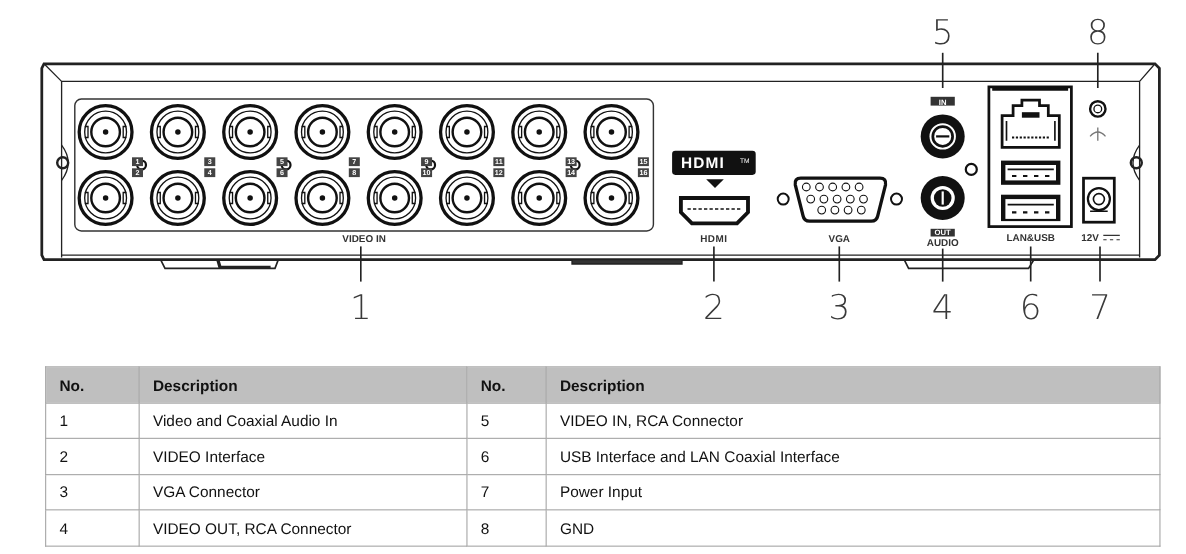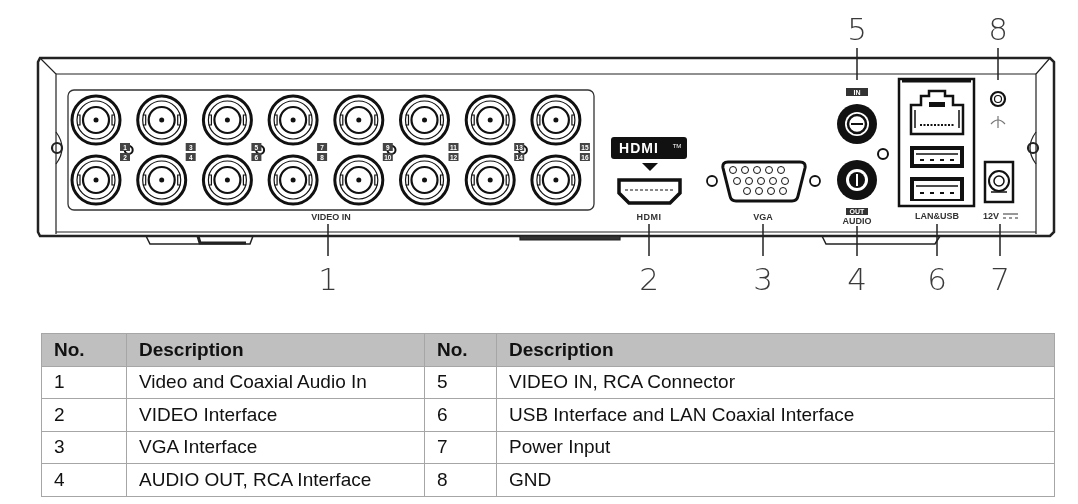--- a/index.html
+++ b/index.html
@@ -2,21 +2,21 @@
 <html><head>
 <meta charset="utf-8">
 <style>
   html, body { margin: 0; padding: 0; background: #ffffff; }
   body { width: 1078px; height: 504px; position: relative; overflow: hidden; font-family: "Liberation Sans", sans-serif; }
   #diagram { position: absolute; left: 0; top: 0; width: 1078px; height: 320px; }
   .callout-num { font-family: "DejaVu Sans", sans-serif; font-size: 31px; fill: #3a3a3a; font-weight: 300; }
   .panel-label { font-family: "Liberation Sans", sans-serif; font-weight: bold; font-size: 9px; fill: #333; }
   .tag-text { font-family: "Liberation Sans", sans-serif; font-weight: bold; font-size: 7px; fill: #fff; }
 
-  #spec-table { position: absolute; left: 41px; top: 333px; border-collapse: collapse; font-family: "Liberation Sans", sans-serif; font-size: 19px; color: #111; }
+  #spec-table { position: absolute; left: 41px; top: 333px; border-collapse: collapse; font-family: "Liberation Sans", sans-serif; font-size: 14px; color: #111; }
   #spec-table th, #spec-table td { border: 1.5px solid #a6a6a6; padding: 0 12px; height: 32.5px; text-align: left; box-sizing: border-box; }
   #spec-table th { background: #bfbfbf; font-weight: bold; }
   #spec-table .c-no1 { width: 85px; }
   #spec-table .c-desc1 { width: 298px; }
   #spec-table .c-no2 { width: 72px; }
   #spec-table .c-desc2 { width: 558px; }
 </style>
 </head>
 <body>
 
@@ -379,24 +379,24 @@
       <td>VIDEO IN, RCA Connector</td>
     </tr>
     <tr>
       <td>2</td>
       <td>VIDEO Interface</td>
       <td>6</td>
       <td>USB Interface and LAN Coaxial Interface</td>
     </tr>
     <tr>
       <td>3</td>
-      <td>VGA Interface</td>
+      <td>VGA Connector</td>
       <td>7</td>
       <td>Power Input</td>
     </tr>
     <tr>
       <td>4</td>
-      <td>AUDIO OUT, RCA Interface</td>
+      <td>VIDEO OUT, RCA Connector</td>
       <td>8</td>
       <td>GND</td>
     </tr>
   </tbody>
 </table>
 
 </body></html>

